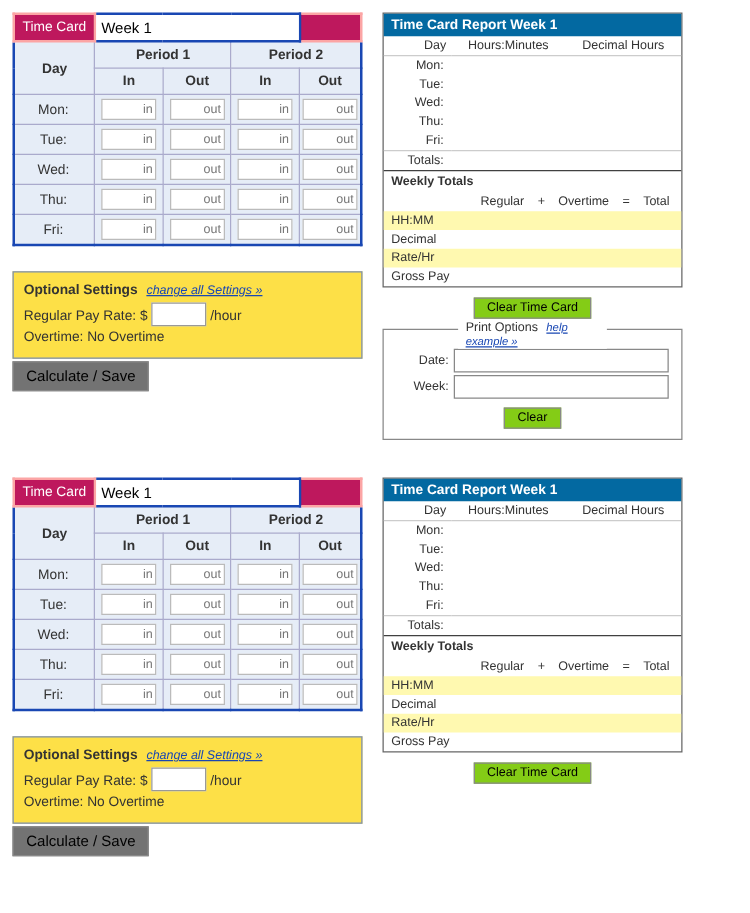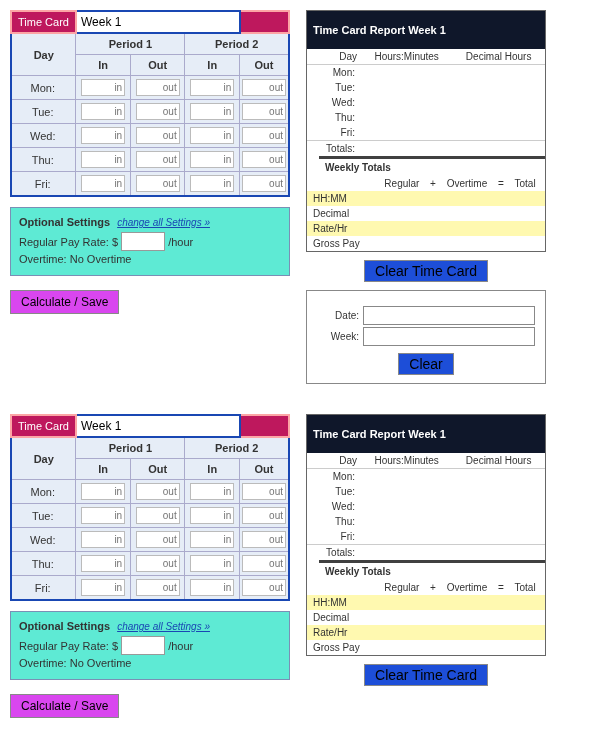--- a/index.html
+++ b/index.html
@@ -9,44 +9,44 @@
   .left { width:280px; }
   .tc-table { border-collapse:collapse; width:100%; border:2px solid #1947b3; }
   .tc-titlecell { background:#be185d; color:#fff; font-weight:normal; padding:4px 6px; white-space:nowrap; border:2px solid #fca5a5; }
   .tc-weekcell { background:#be185d; border:2px solid #1947b3; padding:0; }
   .tc-weekcell input { width:100%; border:none; padding:3px 4px; font-size:12px; box-sizing:border-box; }
   .tc-thead th { background:#e6edf7; border:1px solid #aac; padding:4px 2px; font-weight:bold; }
   .tc-row td { background:#e6edf7; border:1px solid #aac; padding:3px 2px; text-align:center; }
   .tc-row td.daycell { font-weight:normal; padding-right:4px; }
   .tc-row input { width:38px; text-align:right; color:#aaa; border:1px solid #bbb; background:#fff; padding:2px 2px; font-size:10px; }
 
-  .opt-box { border:1px solid #7a8fb5; background:#5eead4; margin-top:10px; padding:6px 8px; font-size:11px; line-height:1.6; }
+  .opt-box { border:1px solid #7a8fb5; background:#fde047; margin-top:20px; padding:6px 8px; font-size:11px; line-height:1.6; }
   .opt-box .hdr { font-weight:bold; display:inline; }
   .opt-box .lnk { color:#1947b3; text-decoration:underline; font-style:italic; font-size:10px; margin-left:4px; cursor:pointer; }
   .opt-box input { width:38px; border:1px solid #999; padding:1px 2px; }
 
-  .calc-btn { margin-top:14px; padding:4px 10px; border:1px solid #888; background:#d946ef; cursor:pointer; font-size:12px; }
+  .calc-btn { margin-top:2px; padding:4px 10px; border:1px solid #888; background:#737373; cursor:pointer; font-size:12px; }
 
   
   .right { width:240px; }
   .rpt-box { border:1px solid #666; }
-  .rpt-title { background:#0f172a; color:#fff; font-weight:bold; font-size:11px; padding:13px 6px; }
+  .rpt-title { background:#0369a1; color:#fff; font-weight:bold; font-size:11px; padding:3px 6px; }
   .rpt-table { width:100%; border-collapse:collapse; }
   .rpt-table th { font-weight:normal; font-size:10px; padding:2px 4px; border-bottom:1px solid #ccc; }
   .rpt-table td { font-size:10px; padding:2px 6px; }
   .rpt-table td.day { text-align:right; width:42px; }
   .rpt-table .totrow td { border-top:1px solid #ccc; }
-  .wk-hdr { font-weight:bold; font-size:10px; padding:3px 6px; border-top:3px solid #404040;margin-left:12px; }
+  .wk-hdr { font-weight:bold; font-size:10px; padding:3px 6px; border-top:1px solid #404040; }
   .wk-row { display:flex; font-size:10px; }
   .wk-lbl { width:56px; padding:2px 6px; }
   .wk-cols { flex:1; display:flex; justify-content:space-around; padding:2px 4px; }
   .yellow { background:#fff9b0; }
 
   .clear-wrap { text-align:center; margin:8px 0; }
-  .std-btn { padding:2px 10px; border:1px solid #888; background:#1d4ed8; cursor:pointer; font-size:14px; }
+  .std-btn { padding:2px 10px; border:1px solid #888; background:#84cc16; cursor:pointer; font-size:10px; }
 
   .print-box { border:1px solid #888; margin-top:4px; position:relative; padding:14px 8px 8px; }
   .print-legend { position:absolute; top:-7px; left:50%; transform:translateX(-50%); background:#fff; padding:0 6px; font-size:10px; }
   .print-legend .lnk { color:#1947b3; text-decoration:underline; font-style:italic; font-size:9px; margin-left:4px; cursor:pointer;}
   .print-box table { width:100%; border-collapse:collapse; }
   .print-box td { padding:1px 2px; font-size:10px; }
   .print-box td.lbl { width:42px; text-align:right; }
   .print-box input { width:100%; border:1px solid #888; box-sizing:border-box; padding:1px 3px; }
   .print-btn-wrap { text-align:center; margin-top:6px; }
 </style>
@@ -201,20 +201,24 @@
           <div class="wk-row">
             <div class="wk-lbl">Gross Pay</div>
             <div class="wk-cols"></div>
           </div>
         </div>
     </div>
     <div class="clear-wrap">
       <button class="std-btn">Clear Time Card</button>
     </div>
     <div class="print-box">
+      <div class="print-legend">
+        <span>Print Options</span>
+        <span class="lnk">help example »</span>
+      </div>
       <table>
         <tbody>
             <tr>
               <td class="lbl">Date:</td>
               <td><input type="text" style=""></td>
             </tr>
         <tr>
               <td class="lbl">Week:</td>
               <td><input type="text" style=""></td>
             </tr>

